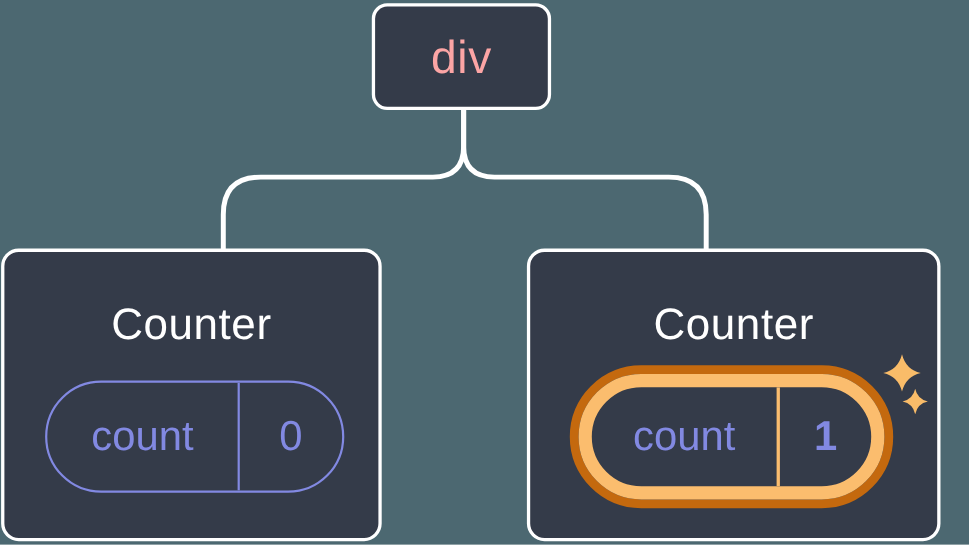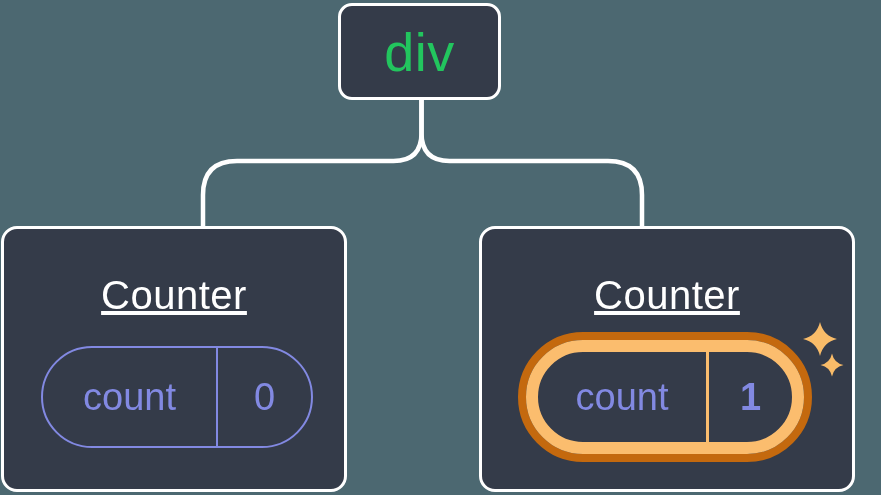--- a/index.html
+++ b/index.html
@@ -33,22 +33,22 @@
     box-sizing: border-box;
     background: #343B49;
     border: 3.5px solid #FFFFFF;
     border-radius: 14px;
     display: flex;
     align-items: center;
     justify-content: center;
     z-index: 2;
   }
   .root-node .node-label {
-    color: #22c55e;
-    font-size: 54px;
+    color: #fca5a5;
+    font-size: 42px;
     line-height: 1;
     letter-spacing: 0.5px;
   }
 
   
   .card {
     position: absolute;
     top: 226px;
     height: 266px;
     box-sizing: border-box;
@@ -63,21 +63,20 @@
   .card-title {
     position: absolute;
     top: 44px;
     left: 0;
     width: 100%;
     text-align: center;
     color: #FFFFFF;
     font-size: 40px;
     line-height: 1.1;
     letter-spacing: 0.5px;
-    text-decoration: underline;
   }
 
   
   .pill {
     position: absolute;
     box-sizing: border-box;
     border: 2px solid #8289E2;
     border-radius: 999px;
     display: flex;
     align-items: stretch;

